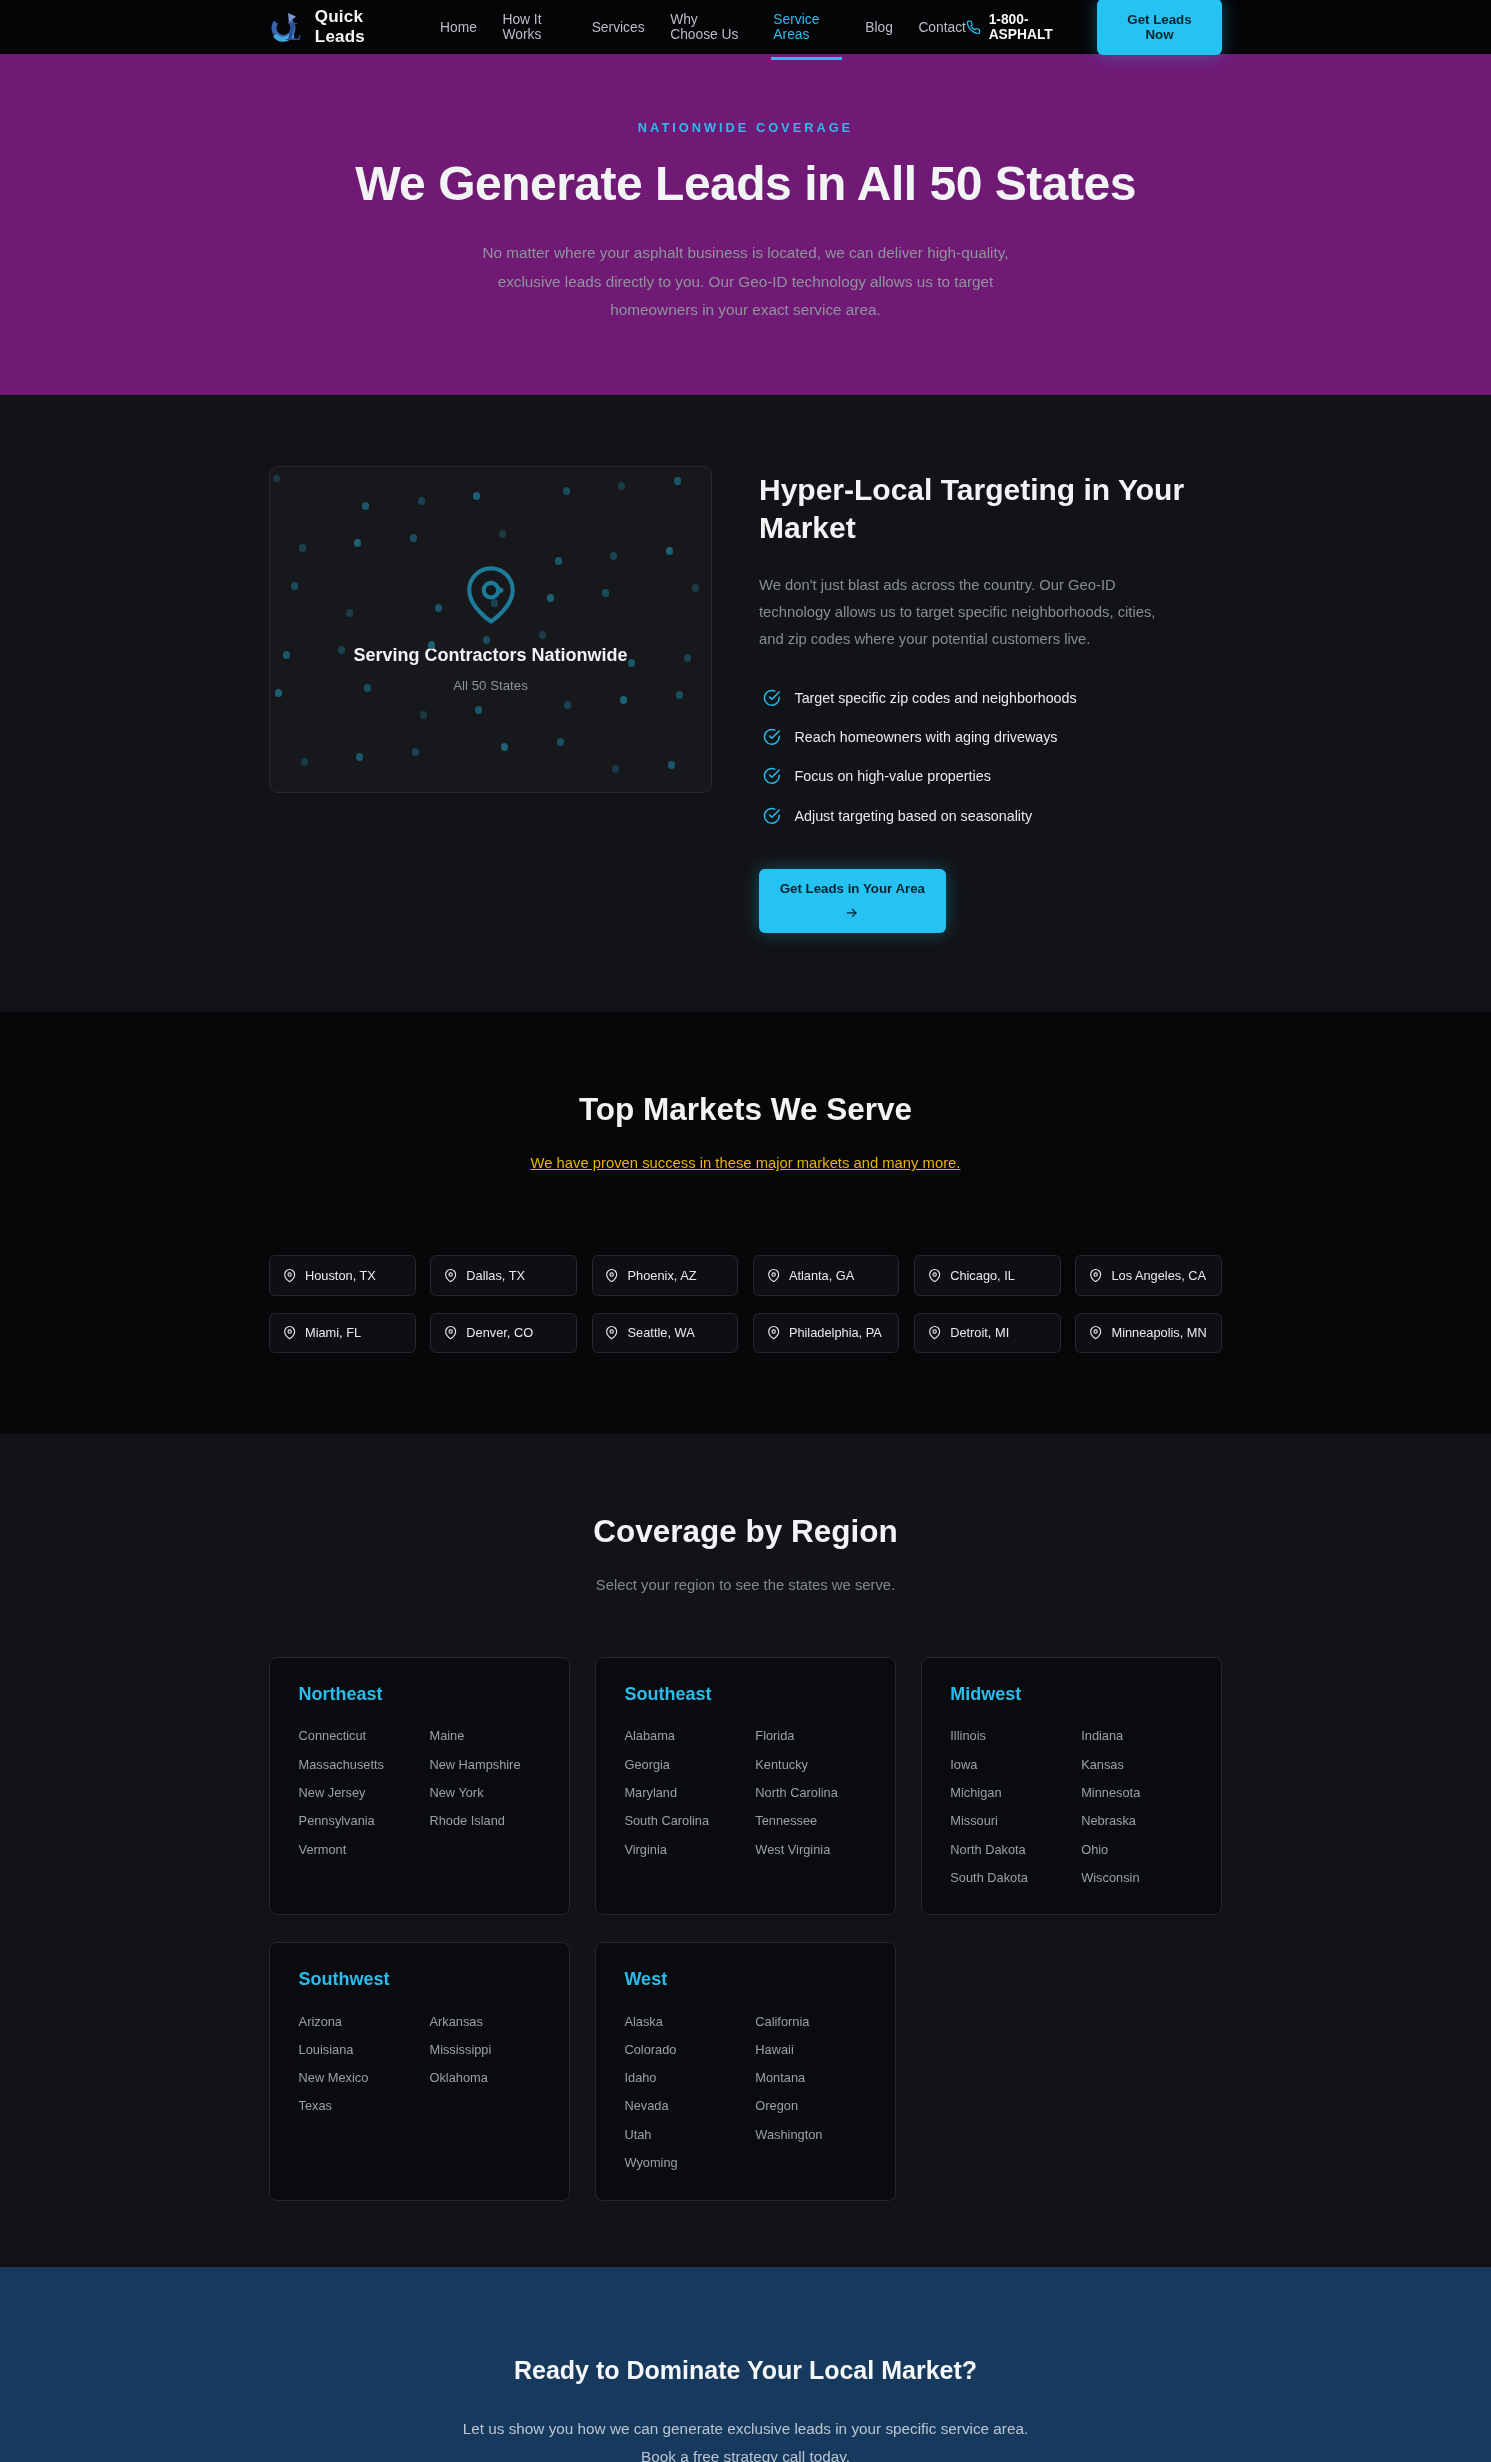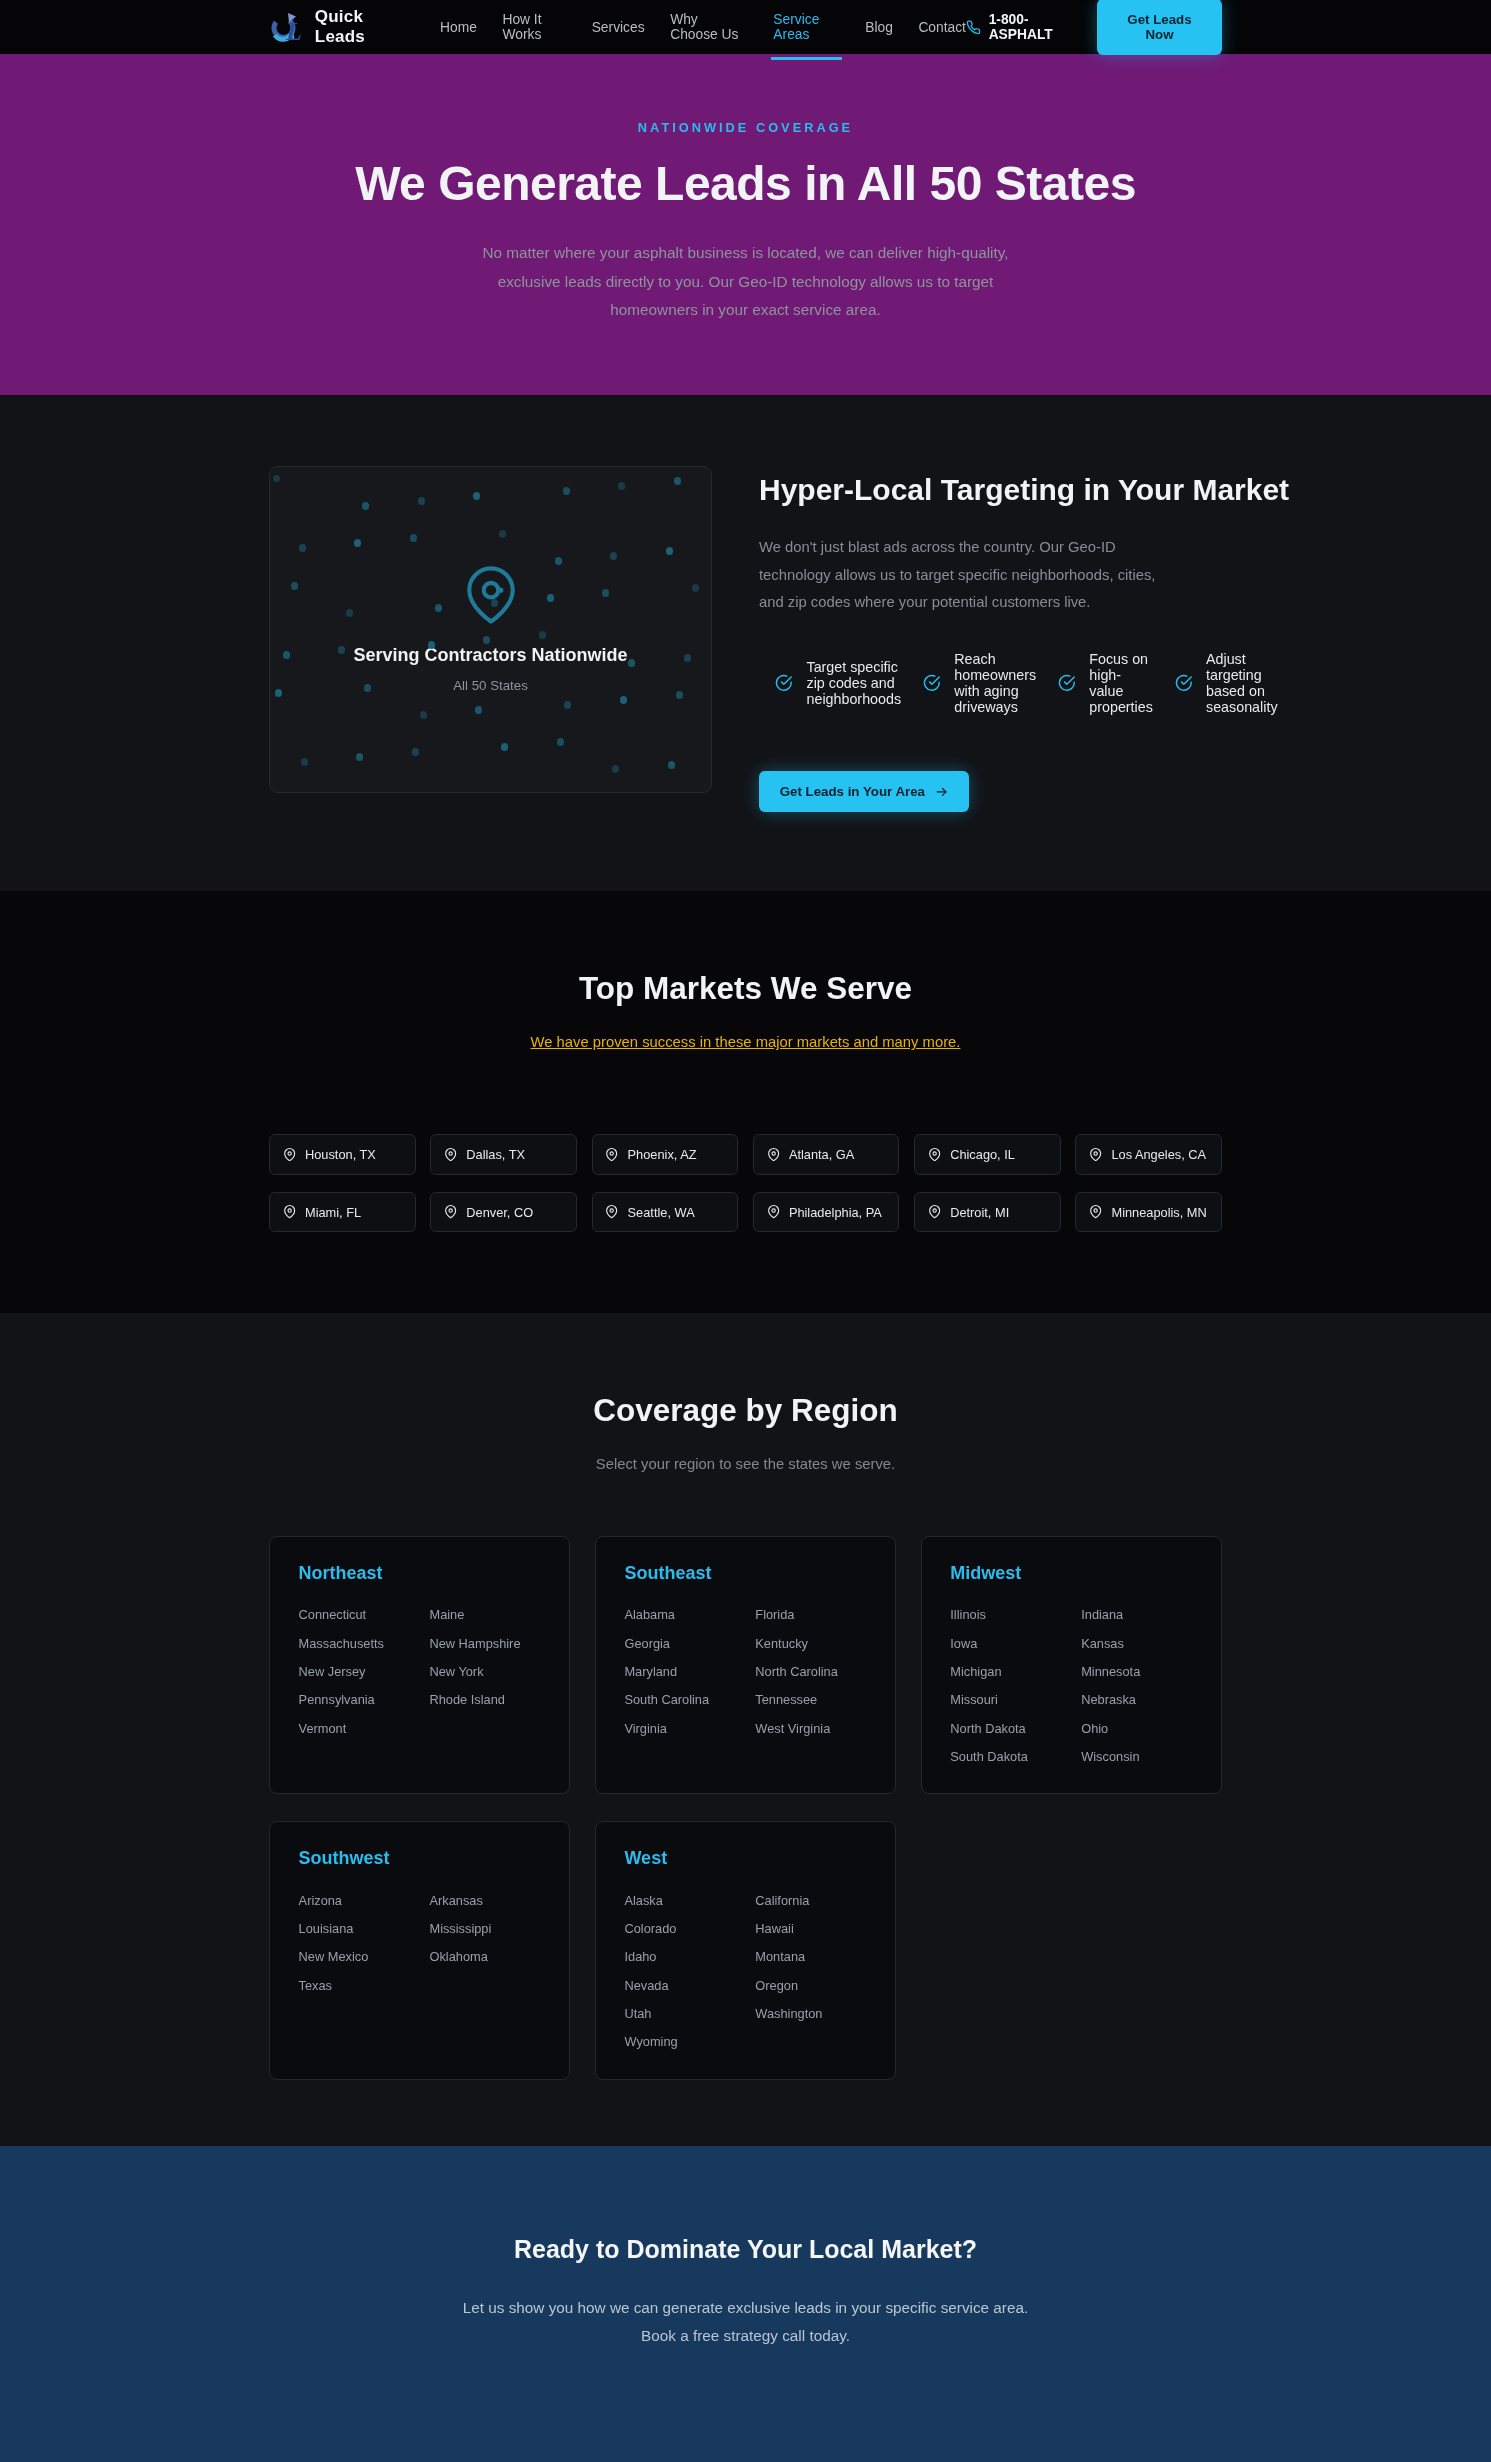--- a/index.html
+++ b/index.html
@@ -46,23 +46,23 @@
     position: relative; flex: none; width: 443px; height: 327px;
     background: #17181c; border: 0.5px solid #27292e; border-radius: 8.9px; overflow: hidden;
   }
   .dot { position: absolute; width: 7.4px; height: 7.4px; border-radius: 50%; background: #1c6densa; background: #1c6379; }
   .map-center { position: absolute; inset: 0; display: flex; flex-direction: column; align-items: center; justify-content: center; text-align: left; }
   .map-title { font-size: 18px; font-weight: bold; color: #f0f1f3; margin-top: 20.7px; }
   .map-sub { font-size: 13.3px; color: #8e949b; margin-top: 12.8px; }
   .geo-right { padding-top: 4.9px; }
   .geo-right h2 { font-size: 30px; font-weight: bold; color: #f2f3f5; line-height: 1.25; margin: 0 0 25.6px; }
   .geo-right .lead { font-size: 14.8px; color: #878d95; line-height: 1.85; margin: 0 0 35px; max-width: 419px; }
-  .bullets { list-style: none; margin: 16px; padding: 0; display: flex; flex-direction: row; gap: 21.7px; }
+  .bullets { list-style: none; margin: 4px; padding: 0; display: flex; flex-direction: column; gap: 21.7px; }
   .bullets li { display: flex; align-items: center; gap: 13.8px; font-size: 14.3px; color: #e8eaec; }
-  .geo-cta { margin-top: 40px; }
+  .geo-cta { margin-top: 40px; flex-direction: column; }
 
   
   .markets { background: #070709; text-align: center; padding: 79px 0 81px; }
   .markets h2 { font-size: 31.5px; font-weight: bold; color: #f2f3f5; margin: 0; }
   .markets .sub { font-size: 14.8px; color: #eab308; margin-top: 27.6px; text-decoration: underline; }
   .chips { margin-top: 84px; display: grid; grid-template-columns: repeat(6, 1fr); gap: 16.7px 14.8px; }
   .chip {
     display: flex; align-items: center; gap: 8.9px;
     background: #0e0f12; border: 0.5px solid #26282d; border-radius: 5.9px;
     padding: 11.8px 12.8px; cursor: pointer;

